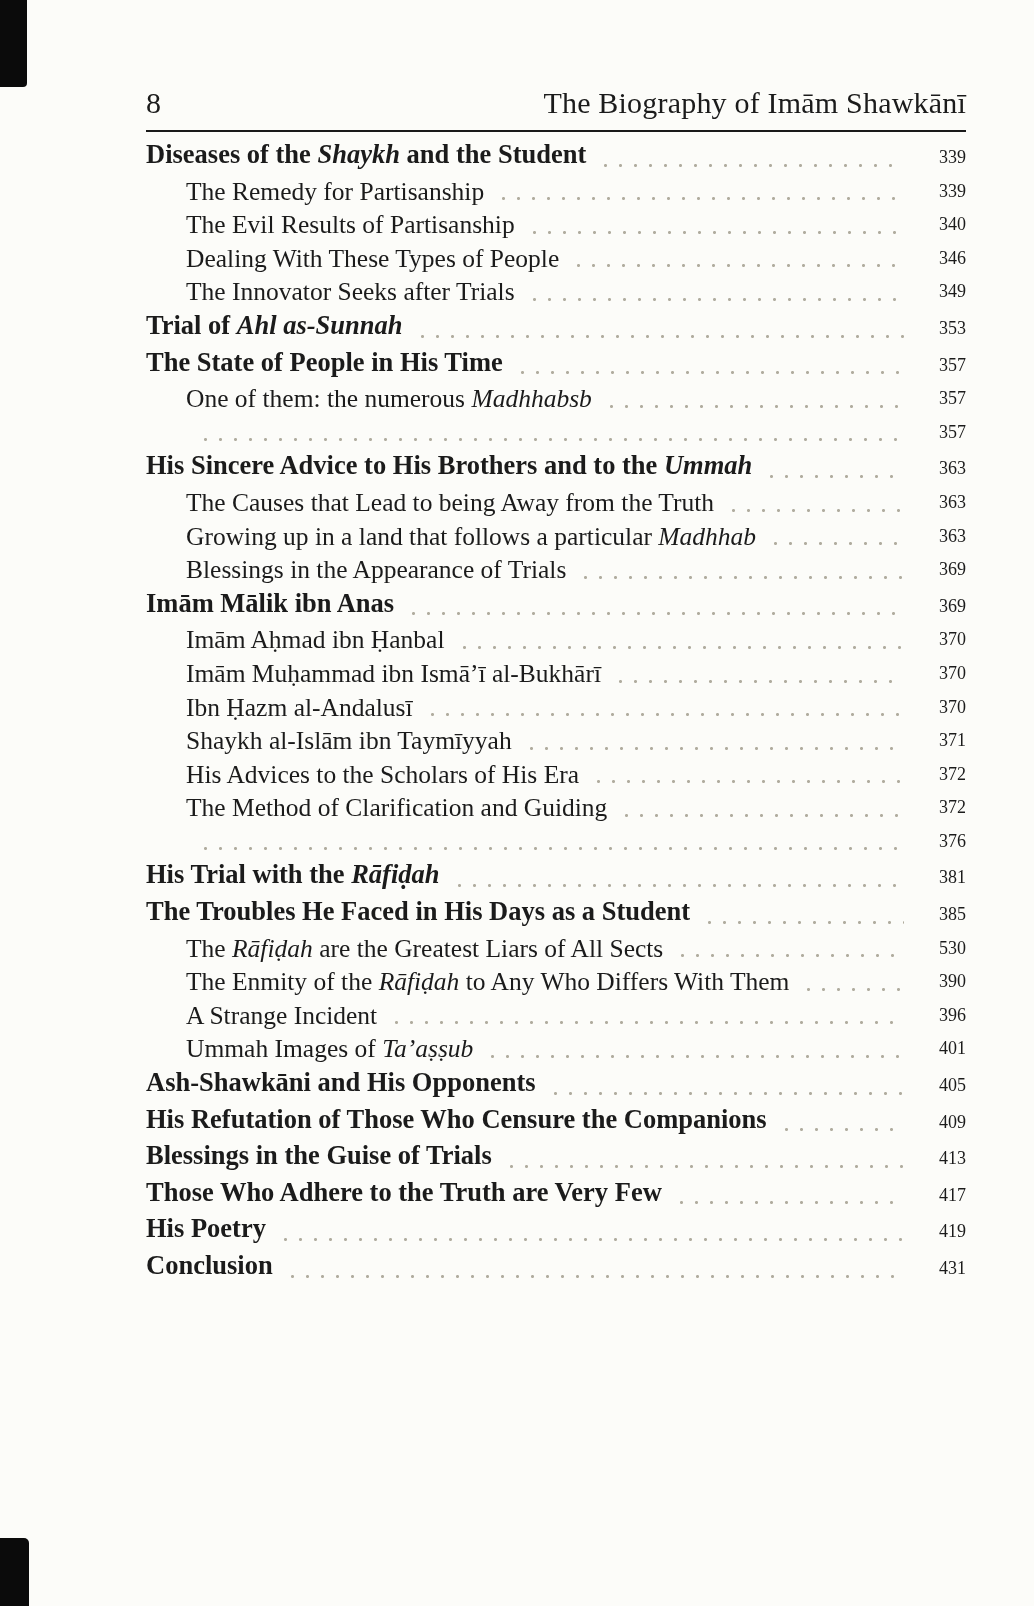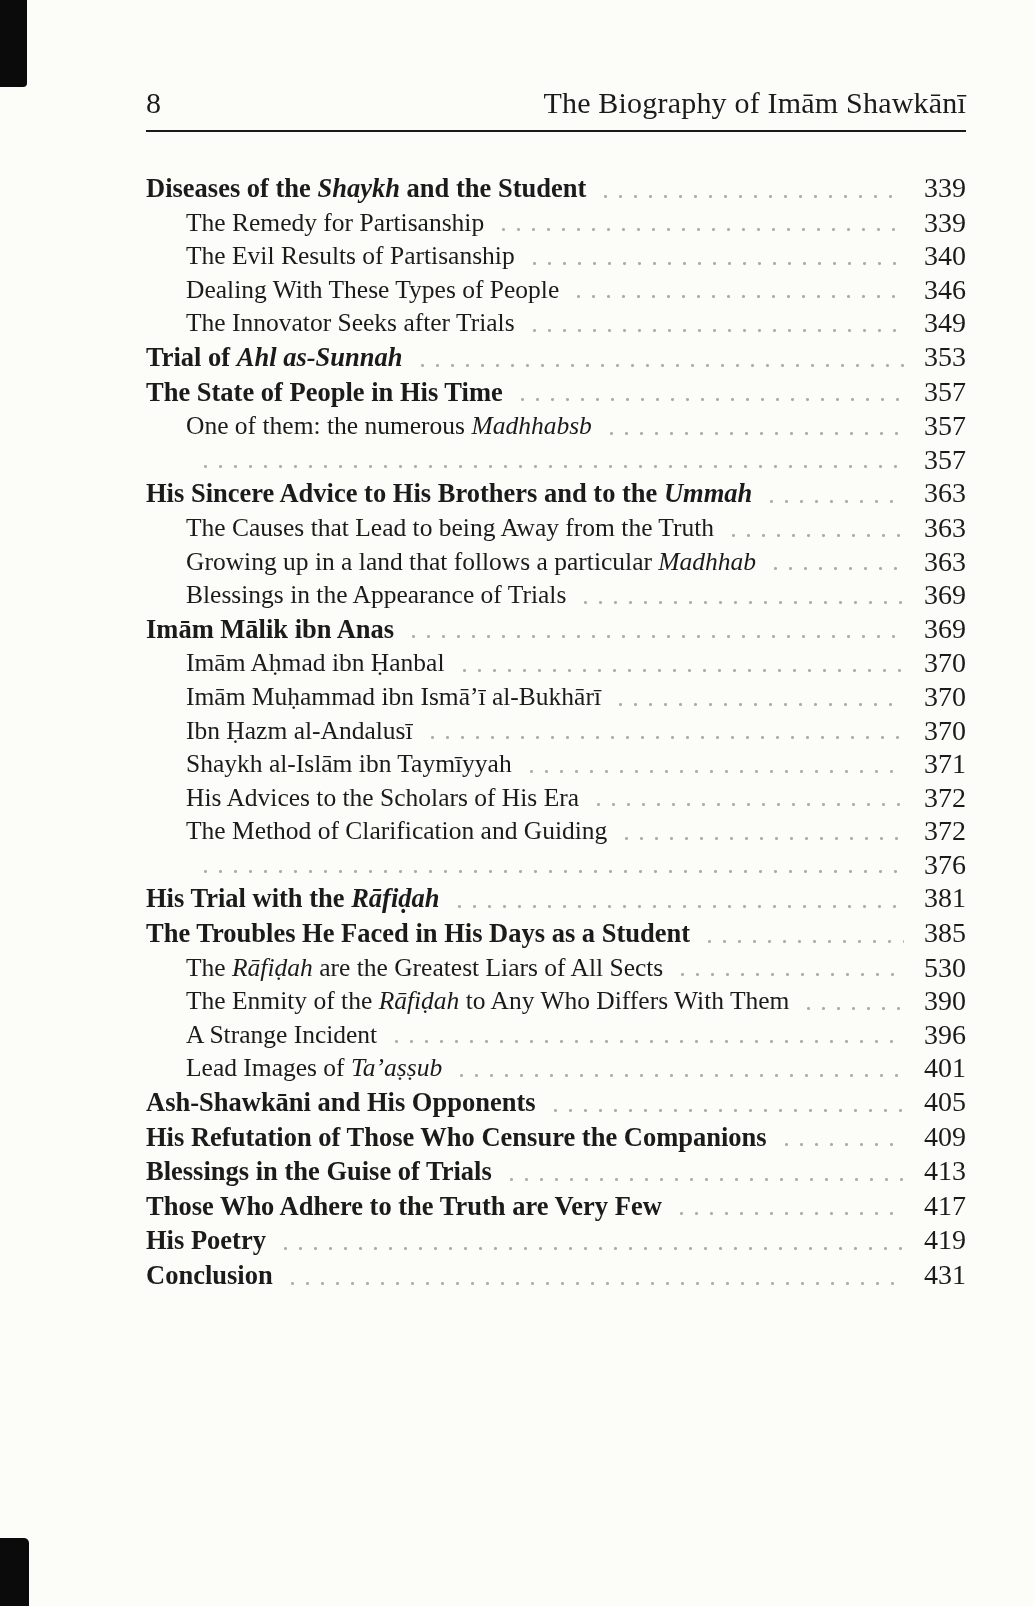--- a/index.html
+++ b/index.html
@@ -22,21 +22,21 @@
   .header {
     display: flex;
     justify-content: space-between;
     align-items: baseline;
     font-size: 30px;
     padding-bottom: 10px;
     border-bottom: 2px solid #1a1a1a;
   }
   .header .page-num { letter-spacing: 0.5px; }
   .header .running-title { letter-spacing: 0.2px; }
-  .toc { margin-top: 39px; }
+  .toc { margin-top: 6px; }
   .toc-row {
     display: flex;
     align-items: baseline;
     line-height: 33.6px;
     white-space: nowrap;
   }
   .toc-row.section { font-weight: bold; font-size: 26.5px; }
   .toc-row.sub { font-size: 25.5px; padding-left: 40px; align-items: flex-end; }
   .toc-title { flex: 0 0 auto; }
   .it { font-style: italic; }
@@ -49,21 +49,21 @@
     background-image: radial-gradient(circle, rgba(125,119,98,0.6) 1.3px, rgba(0,0,0,0) 1.6px);
     background-size: 15px 5px;
     background-repeat: repeat-x;
     background-position: left bottom;
   }
   .toc-page {
     flex: 0 0 auto;
     min-width: 52px;
     text-align: right;
     font-weight: normal;
-    font-size: 28px;
+    font-size: 18px;
   }
   .artifact { position: absolute; background: #0b0b0b; }
   .artifact.top-left { left: 0; top: 0; width: 27px; height: 87px; border-bottom-right-radius: 4px; }
   .artifact.bottom-left { left: 0; top: 1538px; width: 29px; height: 68px; border-top-right-radius: 5px; }
 </style>
 </head>
 <body>
 
 <div class="page">
   <div class="artifact top-left"></div>
@@ -198,21 +198,21 @@
           <span class="toc-title"><span>The Enmity of the </span><span class="it">Rāfiḍah</span><span> to Any Who Differs With Them</span></span>
           <span class="leader"></span>
           <span class="toc-page">390</span>
         </div>
         <div class="toc-row sub">
           <span class="toc-title"><span>A Strange Incident</span></span>
           <span class="leader"></span>
           <span class="toc-page">396</span>
         </div>
         <div class="toc-row sub">
-          <span class="toc-title"><span>Lead Images of </span><span class="it">Ta’aṣṣub</span></span>
+          <span class="toc-title"><span>Ummah Images of </span><span class="it">Ta’aṣṣub</span></span>
           <span class="leader"></span>
           <span class="toc-page">401</span>
         </div>
         <div class="toc-row section">
           <span class="toc-title"><span>Ash-Shawkāni and His Opponents</span></span>
           <span class="leader"></span>
           <span class="toc-page">405</span>
         </div>
         <div class="toc-row section">
           <span class="toc-title"><span>His Refutation of Those Who Censure the Companions</span></span>

